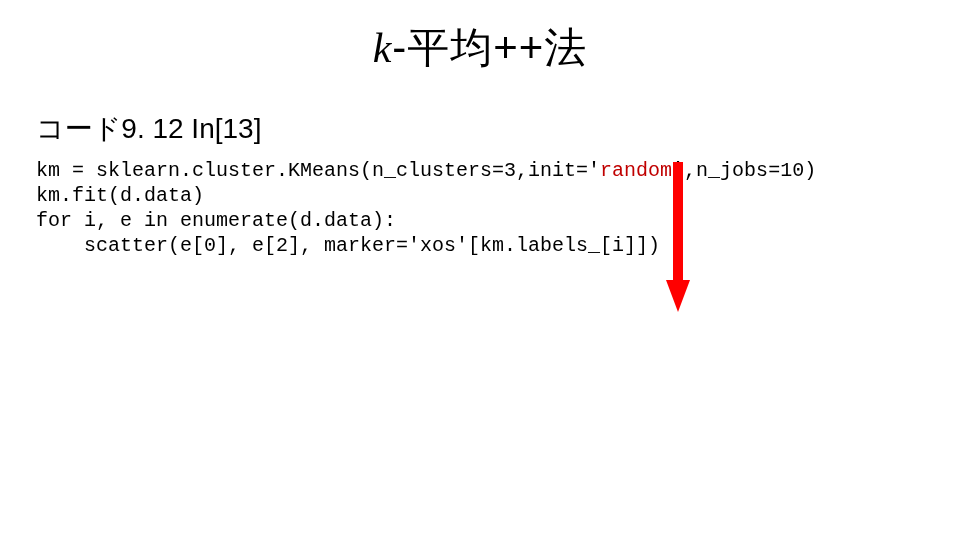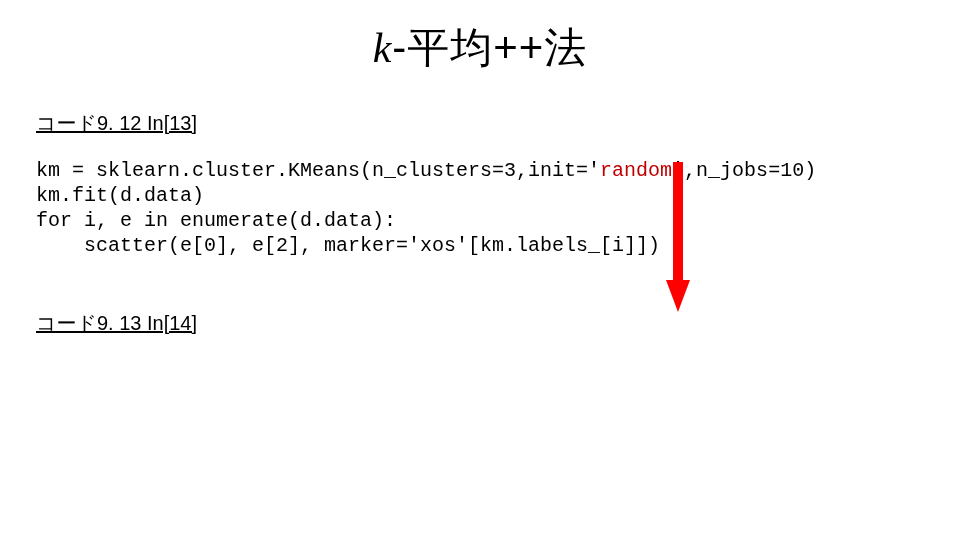--- a/index.html
+++ b/index.html
@@ -27,23 +27,22 @@
     font-weight: 400;
     letter-spacing: 1px;
   }
   .title .k {
     font-family: "Times New Roman", serif;
     font-style: italic;
   }
   .subhead {
     position: absolute;
     left: 36px;
-    font-size: 20px;
+    font-size: 28px;
     font-weight: 400;
-    text-decoration: underline;
   }
   .sub1 { top: 110px; }
   .sub2 { top: 310px; }
   .code {
     position: absolute;
     left: 36px;
     right: 4px;
     font-family: "Courier New", Courier, monospace;
     font-size: 20px;
     line-height: 1.25;
@@ -72,20 +71,19 @@
   <div class="title">
     <span class="k">k</span><span>-平均++法</span>
   </div>
 
   <div class="subhead sub1">コード9. 12 In[13]</div>
   <div class="code code1"><span>km = sklearn.cluster.KMeans(n_clusters=3,init='</span><span class="hl">random</span><span>',n_jobs=10)</span>
 <span>km.fit(d.data)</span>
 <span>for i, e in enumerate(d.data):</span>
 <span>    scatter(e[0], e[2], marker='xos'[km.labels_[i]])</span></div>
 
-  <div class="subhead sub2">コード9. 13 In[14]</div>
 
   <svg class="arrow" viewBox="0 0 24 150" preserveAspectRatio="none">
     <rect x="7" y="0" width="10" height="120" fill="#ff0000"></rect>
     <polygon points="0,118 24,118 12,150" fill="#ff0000"></polygon>
   </svg>
 
 </div>
 
 </body></html>

